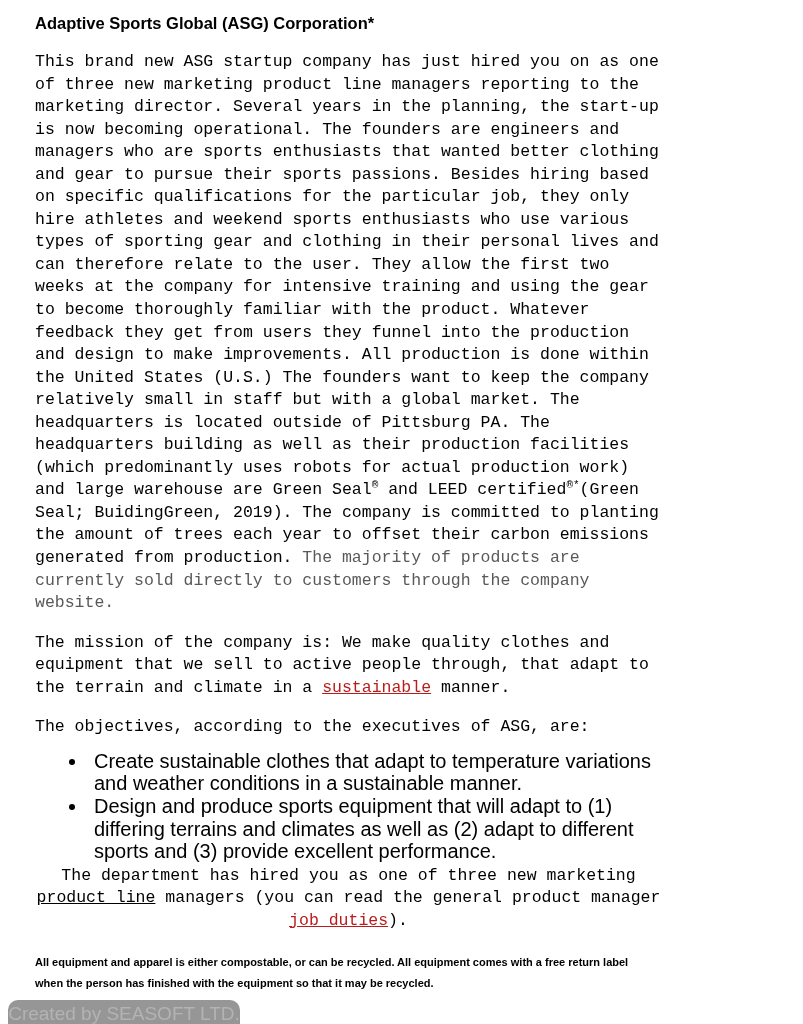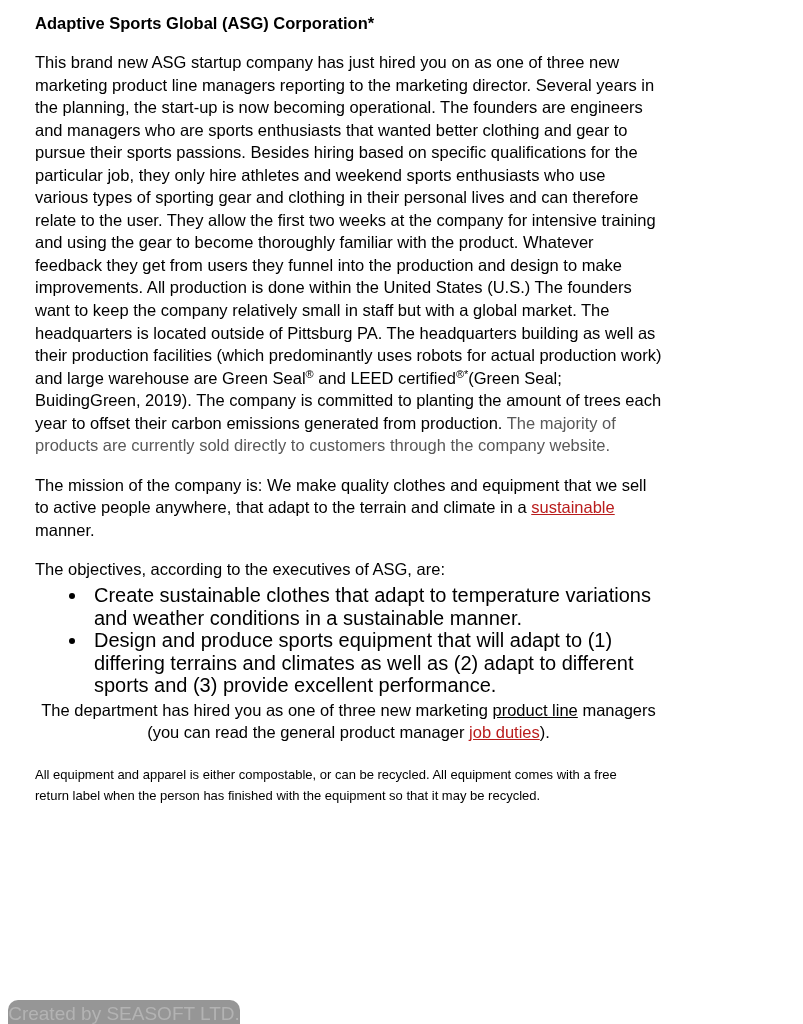--- a/index.html
+++ b/index.html
@@ -23,22 +23,23 @@
   .doc-title {
     font-size: 16.5px;
     font-weight: bold;
     line-height: 22px;
     margin: 0 0 17px 0;
   }
   p.body-para {
     font-size: 16.5px;
     line-height: 22.55px;
     margin: 0 0 17px 0;
+    font-family: Liberation Mono, monospace;
   }
-  p.tight-bottom { margin-bottom: 3px; }
+  p.tight-bottom { margin-bottom: 11px; }
   p.tight-top { margin-top: 2px; text-align: center; }
   .gray-text { color: #595959; }
   sup {
     font-size: 11px;
     line-height: 0;
     vertical-align: super;
   }
   a.doc-link {
     color: #b91c1c;
     text-decoration: underline;
@@ -50,23 +51,24 @@
     padding: 0 0 0 53px;
     font-size: 20px;
     line-height: 22.55px;
   }
   ul.objective-list li {
     margin: 0;
     padding-left: 6px;
   }
   .gap-top { margin-top: 51px !important; }
   p.fine-print {
-    font-size: 13px;
+    font-size: 11px;
     line-height: 21.2px;
     margin: 20px 16px 0 0;
+    font-weight: bold;
   }
   .watermark {
     position: absolute;
     left: 8px;
     top: 1000px;
     width: 232px;
     height: 36px;
     background: rgba(141, 141, 141, 0.92);
     border-radius: 10px;
     display: flex;
@@ -83,21 +85,21 @@
 </style>
 </head>
 <body>
 
 <div class="page">
 
   <h1 class="doc-title">Adaptive Sports Global (ASG) Corporation*</h1>
 
   <p class="body-para"><span>This brand new ASG startup company has just hired you on as one of three new marketing product line managers reporting to the marketing director. Several years in the planning, the start-up is now becoming operational. The founders are engineers and managers who are sports enthusiasts that wanted better clothing and gear to pursue their sports passions. Besides hiring based on specific qualifications for the particular job, they only hire athletes and weekend sports enthusiasts who use various types of sporting gear and clothing in their personal lives and can therefore relate to the user. They allow the first two weeks at the company for intensive training and using the gear to become thoroughly familiar with the product. Whatever feedback they get from users they funnel into the production and design to make improvements. All production is done within the United States (U.S.) The founders want to keep the company relatively small in staff but with a global market. The headquarters is located outside of Pittsburg PA. The headquarters building as well as their production facilities (which predominantly uses robots for actual production work) and large warehouse are Green Seal</span><sup>®</sup><span> and LEED certified</span><sup>®*</sup><span>(Green Seal; BuidingGreen, 2019). The company is committed to planting the amount of trees each year to offset their carbon emissions generated from production. </span><span class="gray-text">The majority of products are currently sold directly to customers through the company website.</span></p>
 
-  <p class="body-para"><span>The mission of the company is: We make quality clothes and equipment that we sell to active people anywhere, that adapt to the terrain and climate in a </span><a class="doc-link">sustainable</a><span> manner.</span></p>
+  <p class="body-para"><span>The mission of the company is: We make quality clothes and equipment that we sell to active people through, that adapt to the terrain and climate in a </span><a class="doc-link">sustainable</a><span> manner.</span></p>
 
   <p class="body-para tight-bottom">The objectives, according to the executives of ASG, are:</p>
 
   <ul class="objective-list">
     <li>Create sustainable clothes that adapt to temperature variations and weather conditions in a sustainable manner.</li>
     <li>Design and produce sports equipment that will adapt to (1) differing terrains and climates as well as (2) adapt to different sports and (3) provide excellent performance.</li>
   </ul>
 
   <p class="body-para tight-top"><span>The department has hired you as one of three new marketing </span><span class="plain-underline">product line</span><span> managers (you can read the general product manager </span><a class="doc-link">job duties</a><span>).</span></p>
 

